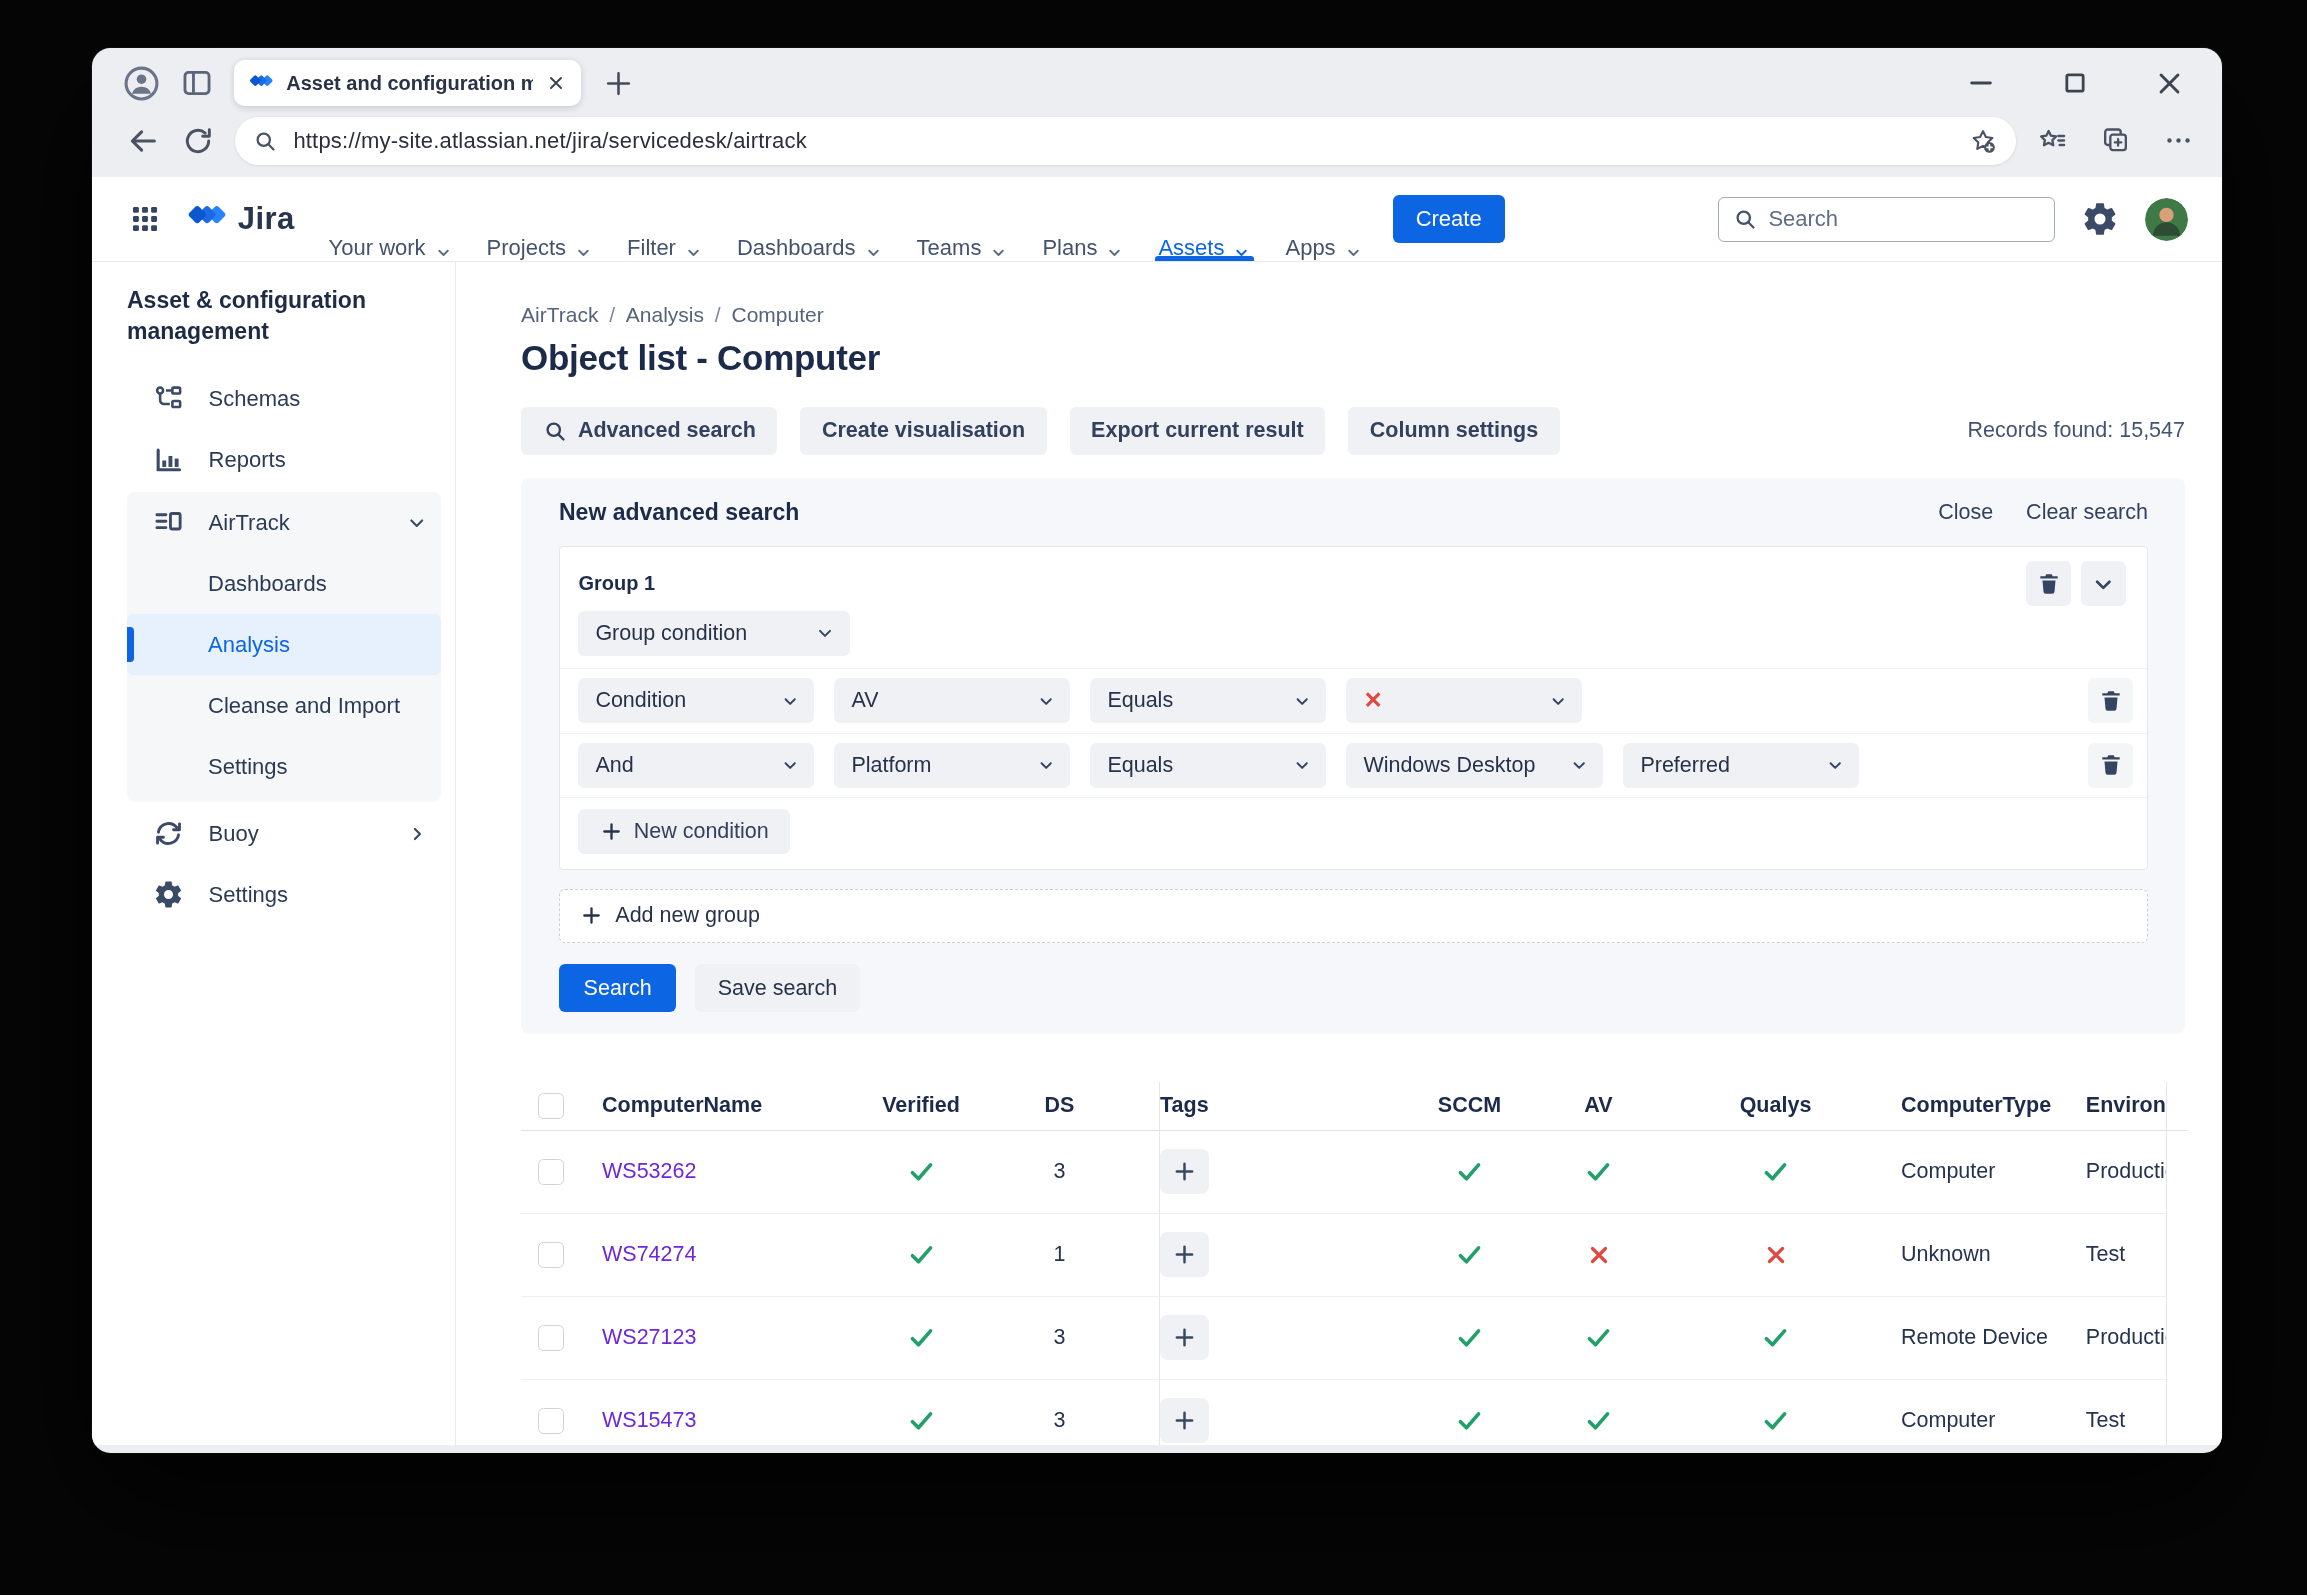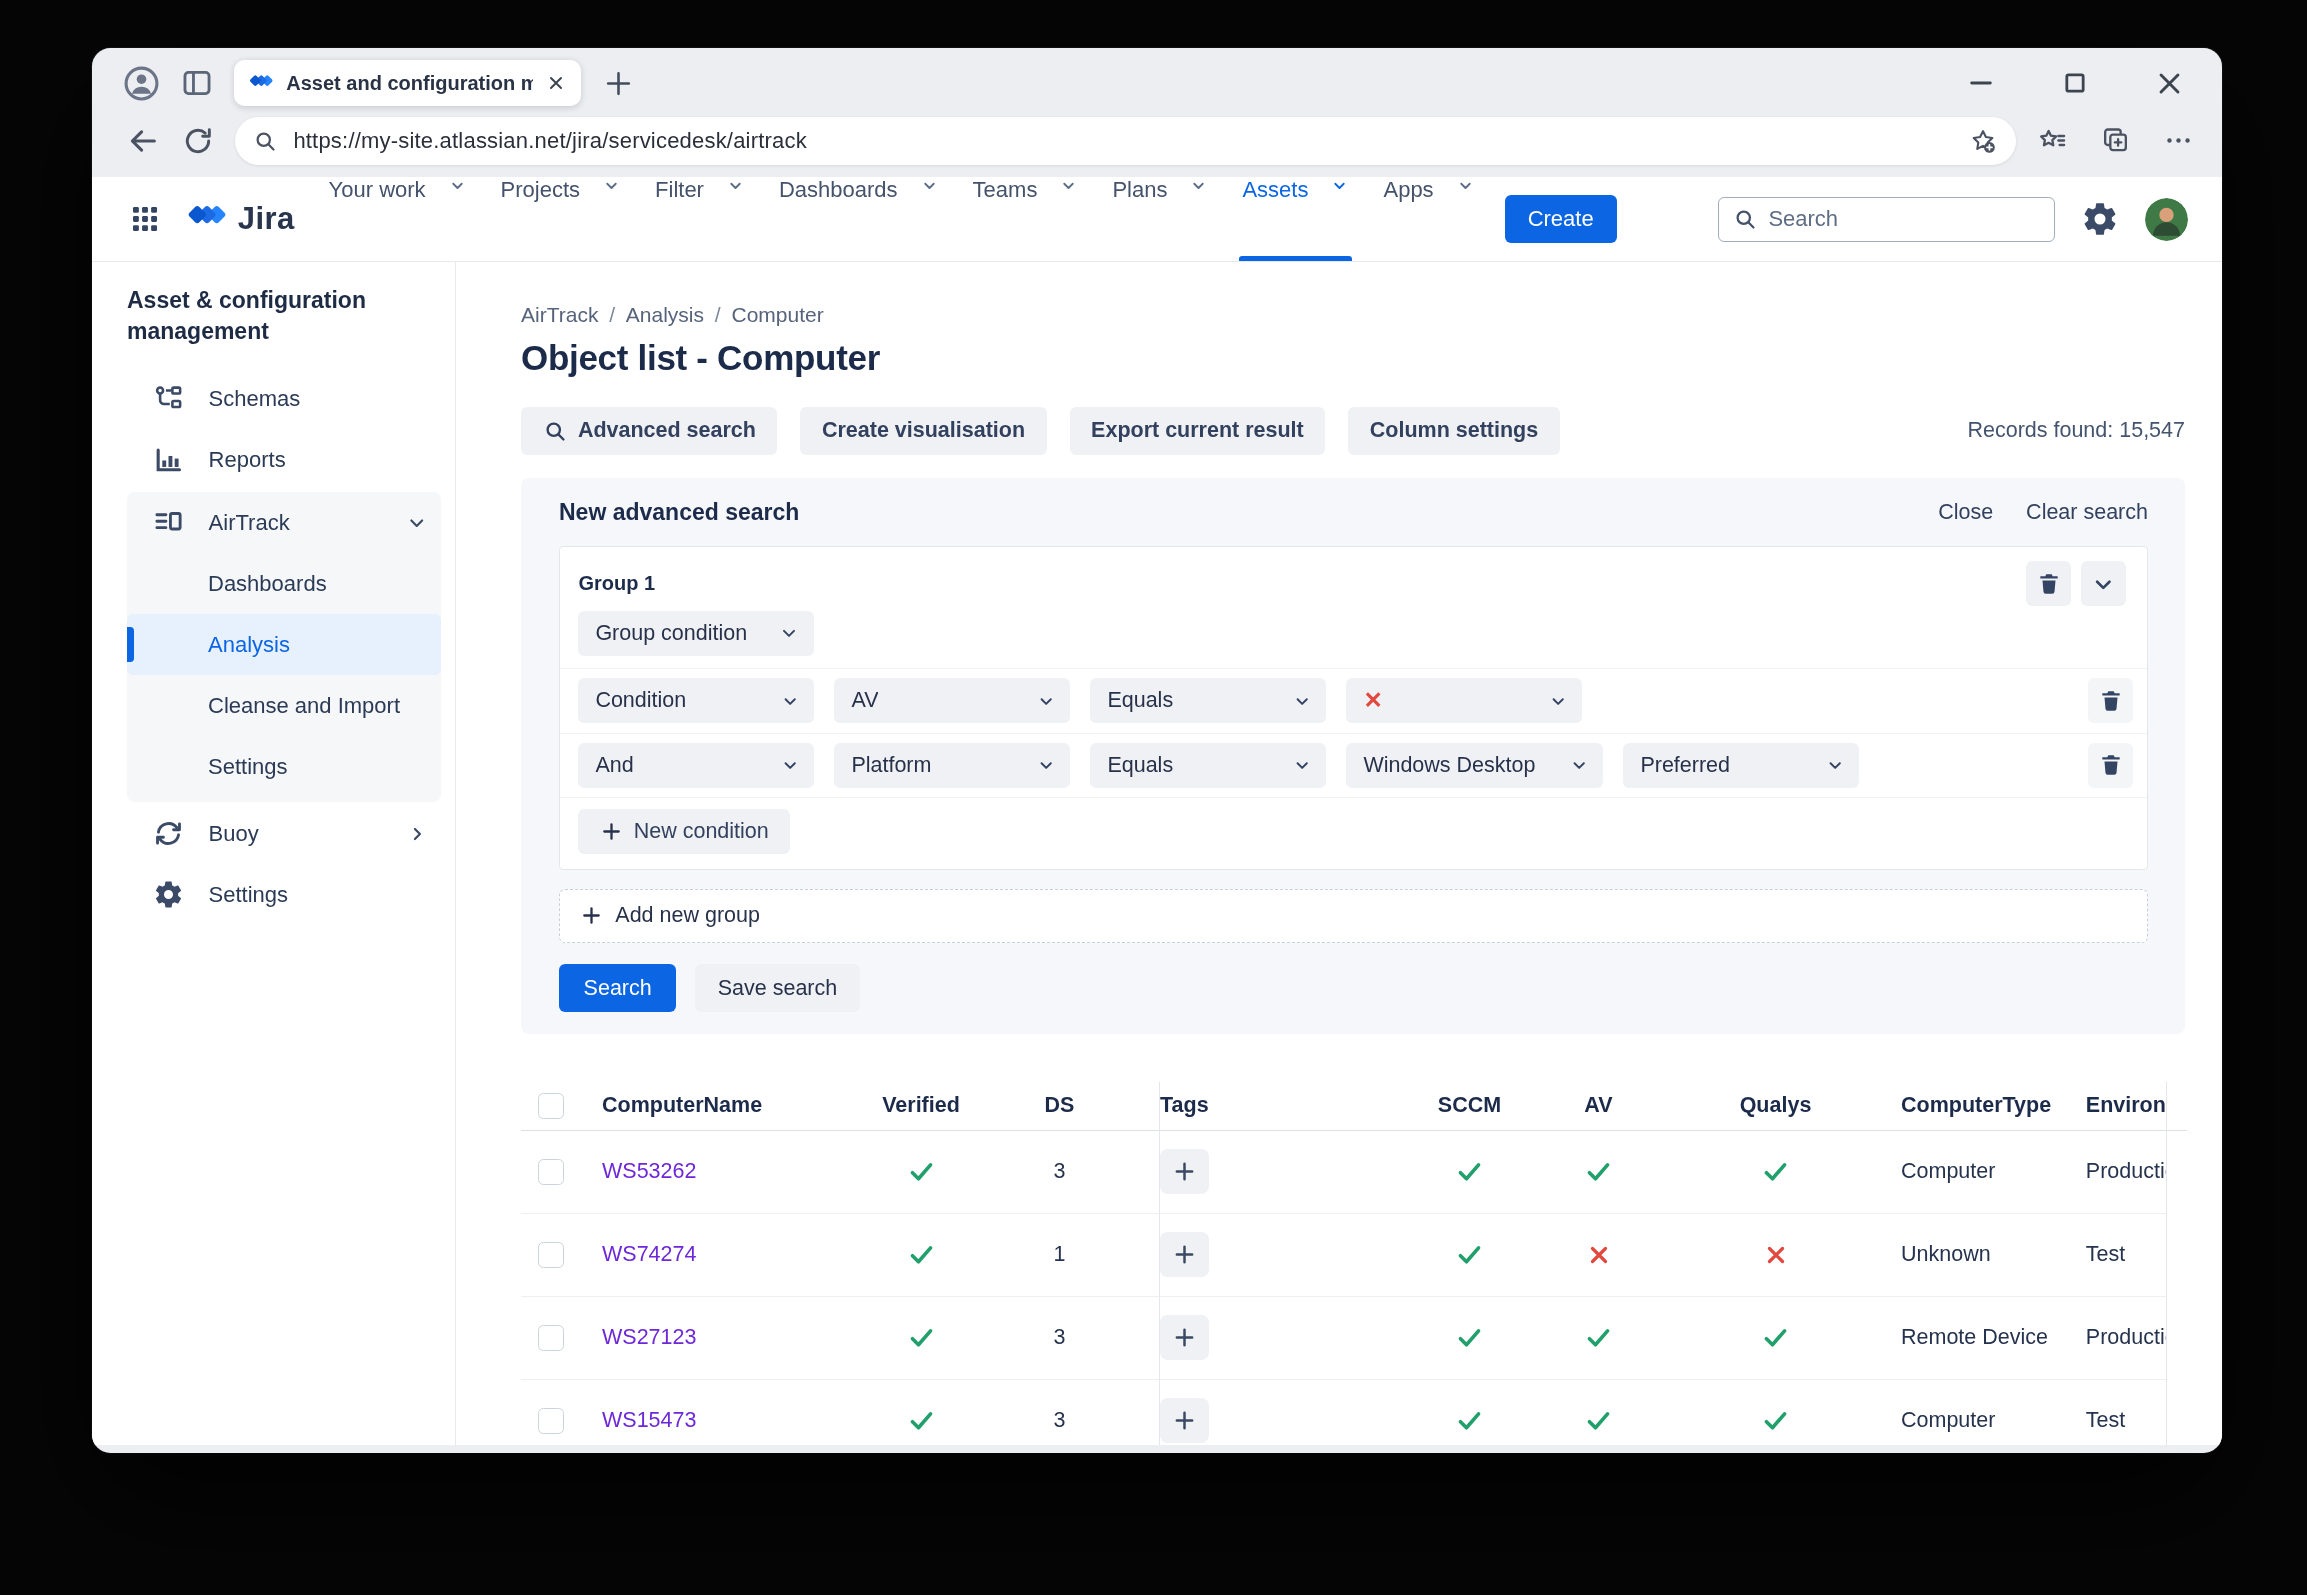--- a/index.html
+++ b/index.html
@@ -29,21 +29,21 @@
   .url-text { flex:1; font-size:22px; color:#2A2F3A; letter-spacing:0.2px; }
   .tool-icons { display:flex; align-items:center; gap:32px; }
 
   
   .app { background:#fff; height:1268px; display:flex; flex-direction:column; }
   .jira-nav { height:85px; display:flex; align-items:center; padding:0 34px 0 37px;
     border-bottom:1.5px solid #E7E9ED; position:relative; }
   .brand { display:flex; align-items:center; gap:10.8px; margin:0 34px 0 26px; }
   .brand-text { font-size:31px; font-weight:600; color:#29354D; letter-spacing:0.4px; }
   .nav-items { display:flex; align-items:center; gap:35px; height:100%; }
-  .nav-item { display:flex; align-items:flex-start; gap:23px; font-size:22px; font-weight:500;
+  .nav-item { display:flex; align-items:flex-end; gap:9px; font-size:22px; font-weight:500;
     color:#44526B; height:100%; position:relative; cursor:pointer; white-space:nowrap; }
   .nav-item.active { color:#0C66E4; }
   .nav-item.active::after { content:""; position:absolute; left:-3.1px; right:-3.1px; bottom:0;
     height:5.4px; background:#0C66E4; border-radius:3.1px 3.1px 0 0; }
   .create-btn { margin-left:31px; background:#0C66E4; color:#fff; font-size:22px; font-weight:500;
     border:none; height:48px; padding:0 23px; border-radius:6.1px; cursor:pointer; }
   .nav-right { margin-left:auto; display:flex; align-items:center; gap:26px; }
   .nav-search { width:337px; height:45px; border:1.5px solid #A2ABBC; border-radius:6.1px;
     display:flex; align-items:center; gap:10.8px; padding:0 14px; background:#fff; }
   .nav-search input { border:none; outline:none; font-size:22px; color:#44526B; width:100%;
@@ -498,21 +498,21 @@
                         </svg>
                       </button>
                     <button class="icon-btn" data-interactable="true">
                         <svg width="24.6" height="24.6" viewBox="0 0 24 24">
                           <path d="M6 9.5l6 6 6-6" fill="none" stroke="#344563" stroke-width="2.6" stroke-linecap="round" stroke-linejoin="round"></path>
                         </svg>
                       </button>
                   </span>
                 </div>
                 <div class="gc-row">
-                  <button class="dd" style="width:236px" data-interactable="true">
+                  <button class="dd" style="width:272px" data-interactable="true">
                     <span class="lbl">Group condition</span>
                     <span class="chev" data-interactable="false">
                         <svg width="20" height="20" viewBox="0 0 24 24">
                           <path d="M6 9.5l6 6 6-6" fill="none" stroke="#344563" stroke-width="2.4" stroke-linecap="round" stroke-linejoin="round"></path>
                         </svg>
                       </span>
                   </button>
                 </div>
                 <div id="cond-rows">
                     <div class="cond-row" data-interactable="false">

